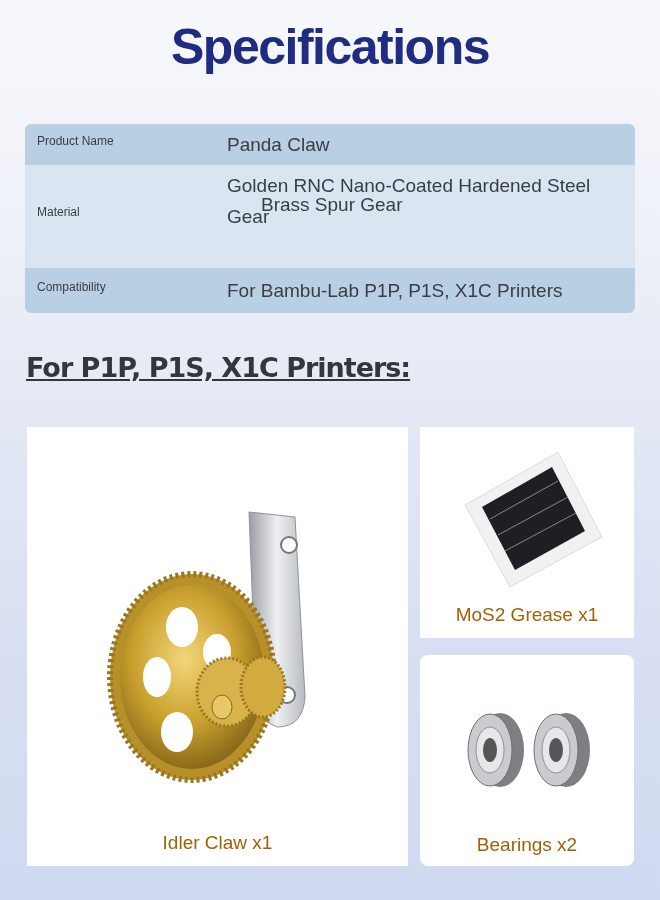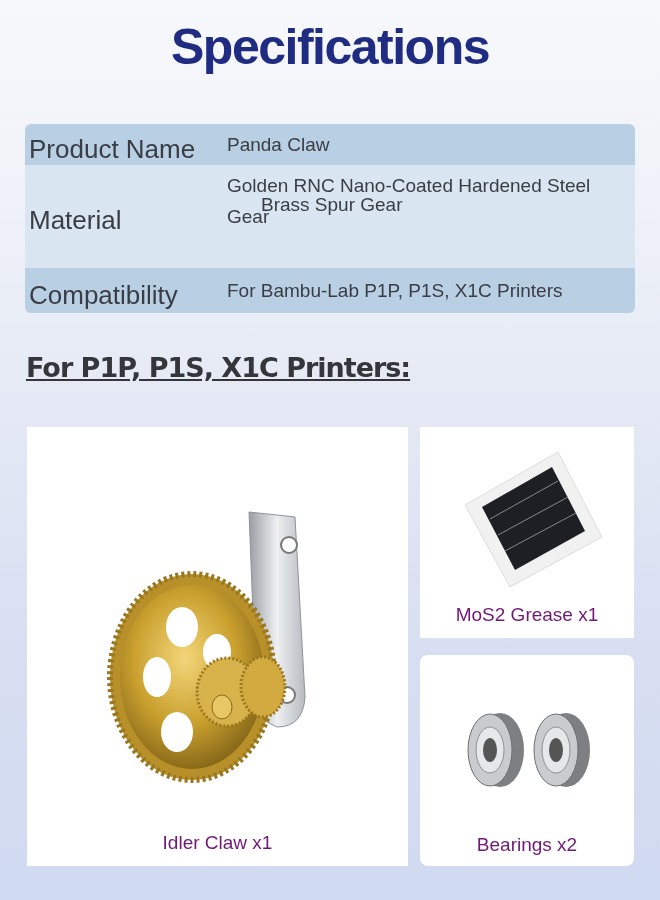--- a/index.html
+++ b/index.html
@@ -5,26 +5,26 @@
   html,body{margin:0;padding:0;}
   body{width:660px;height:900px;overflow:hidden;position:relative;
     background:linear-gradient(180deg,#f7f8fb 0%,#eef1f8 25%,#e2e7f4 50%,#d7def2 75%,#d0daf0 100%);
     font-family:"Liberation Sans","DejaVu Sans",sans-serif;}
   .title{position:absolute;left:0;top:18px;width:660px;text-align:center;
     font-family:Liberation Sans, sans-serif;font-weight:bold;font-size:50px;color:#1f2c82;letter-spacing:-1.5px;}
   .spec-table{position:absolute;left:25px;top:124px;width:610px;height:189px;border-radius:6px;overflow:hidden;}
   .row{position:absolute;left:0;width:610px;}
   .row.dark{background:#b9cfe3;}
   .row.light{background:#d9e6f1;}
-  .label{position:absolute;left:4px;font-size:26px;color:#3a3d44;}
+  .label{position:absolute;left:12px;font-size:12px;color:#3a3d44;}
   .value{position:absolute;left:202px;font-size:19px;color:#3a3d44;line-height:31px;}
   .section-title{position:absolute;left:26px;top:352px;font-family:"DejaVu Sans",sans-serif;font-weight:bold;
     font-size:27px;color:#35363c;letter-spacing:-1px;text-decoration:underline;}
   .panel{position:absolute;background:#ffffff;}
-  .caption{position:absolute;left:0;width:100%;text-align:center;font-size:19px;color:#701a75;}
+  .caption{position:absolute;left:0;width:100%;text-align:center;font-size:19px;color:#a16207;}
   svg{position:absolute;}
 </style>
 </head>
 <body>
 
 <div class="title">Specifications</div>
 
 <div class="spec-table">
   <div class="row dark" style="top:0;height:41px;">
     <span class="label" style="top:10px;">Product Name</span>

